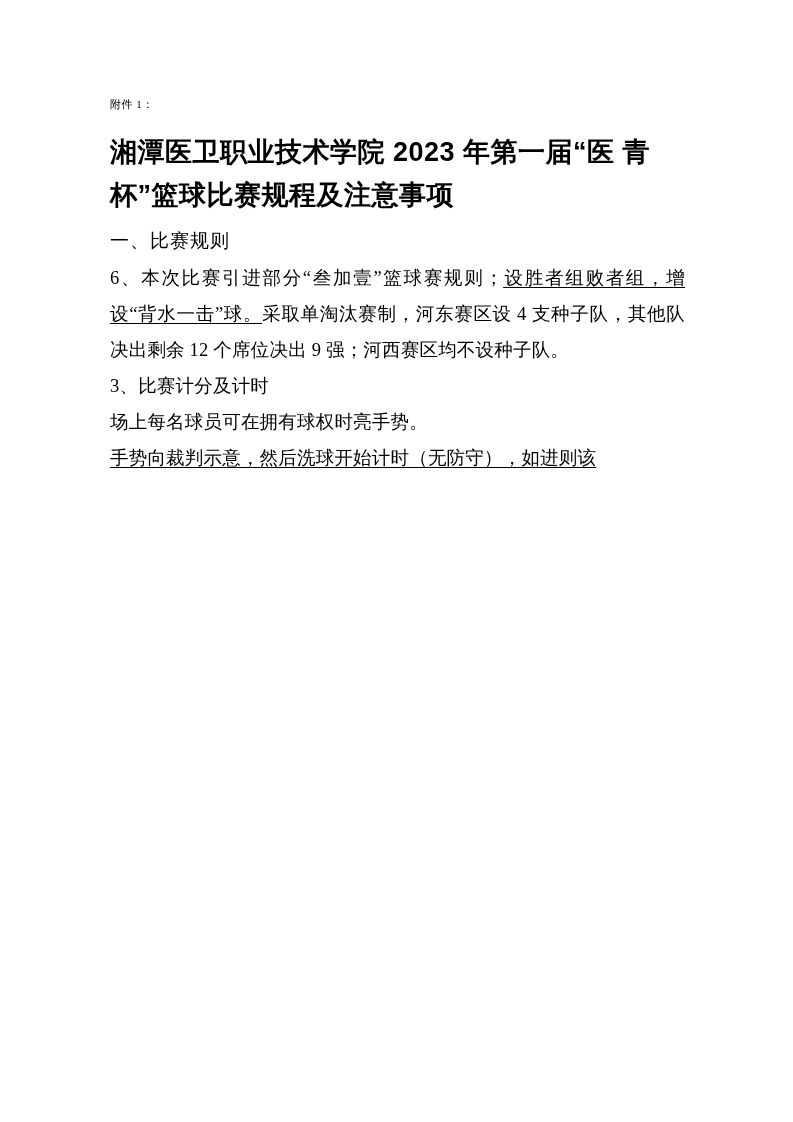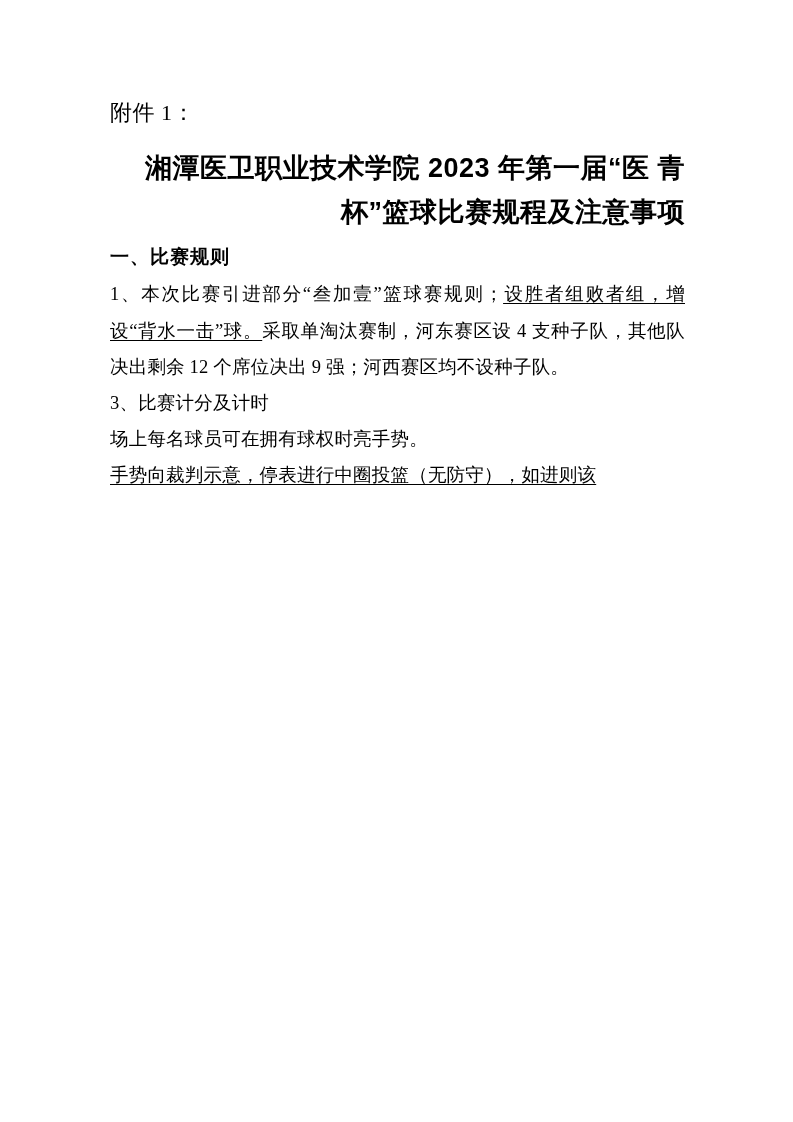--- a/index.html
+++ b/index.html
@@ -16,38 +16,38 @@
     overflow: hidden;
   }
   .page {
     box-sizing: border-box;
     width: 793px;
     height: 1122px;
     padding: 96px 108px 60px 110px;
     position: relative;
   }
   .attachment-label {
-    font-size: 22px;
+    font-size: 11px;
     line-height: 1.5;
     letter-spacing: 0.5px;
     margin: 0 0 18px 0;
     font-family: "Liberation Serif", "DejaVu Serif", serif;
   }
   .doc-title {
     font-size: 27px;
     font-weight: bold;
-    text-align: right;
+    text-align: left;
     line-height: 1.62;
     margin: 0 0 10px 0;
     letter-spacing: 0.5px;
     font-family: "Liberation Sans", "DejaVu Sans", sans-serif;
   }
   .section-heading {
     font-size: 19px;
-    font-weight: bold;
+    font-weight: normal;
     margin: 8px 0 6px 0;
     letter-spacing: 1px;
     font-family: "Liberation Sans", "DejaVu Sans", sans-serif;
   }
   .para {
     font-size: 18.5px;
     line-height: 1.95;
     margin: 0;
     text-align: justify;
     letter-spacing: 0.2px;
@@ -67,23 +67,23 @@
 
   <p class="attachment-label">附件 1：</p>
 
   <h1 class="doc-title">
     <span>湘潭医卫职业技术学院 2023 年第一届“医</span>
     <span>青杯”篮球比赛规程及注意事项</span>
   </h1>
 
   <h2 class="section-heading">一、比赛规则</h2>
 
-  <p class="para"><span>1、本次比赛引进部分“叁加壹”篮球赛规则；</span><span class="u">设胜者组败者组，增设“背水一击”球。</span><span>采取单淘汰赛制，河东赛区设 4 支种子队，其他队决出剩余 12 个席位决出 9 强；河西赛区均不设种子队。</span></p>
+  <p class="para"><span>6、本次比赛引进部分“叁加壹”篮球赛规则；</span><span class="u">设胜者组败者组，增设“背水一击”球。</span><span>采取单淘汰赛制，河东赛区设 4 支种子队，其他队决出剩余 12 个席位决出 9 强；河西赛区均不设种子队。</span></p>
 
   <p class="para">3、比赛计分及计时</p>
 
 
   <p class="para">场上每名球员可在拥有球权时亮手势。</p>
 
 
-  <p class="para"><span class="u">手势向裁判示意，停表进行中圈投篮（无防守），如进则该</span></p>
+  <p class="para"><span class="u">手势向裁判示意，然后洗球开始计时（无防守），如进则该</span></p>
 
 </div>
 
 </body></html>

